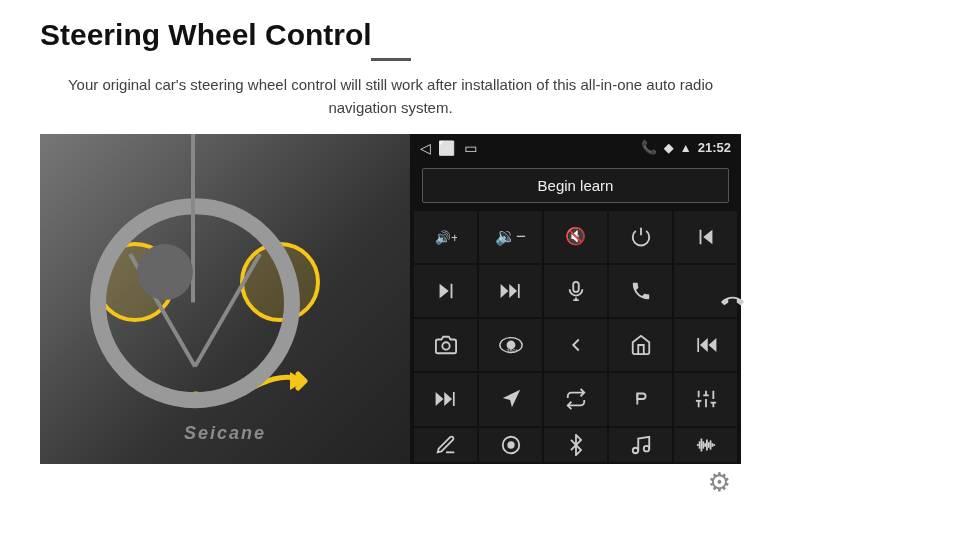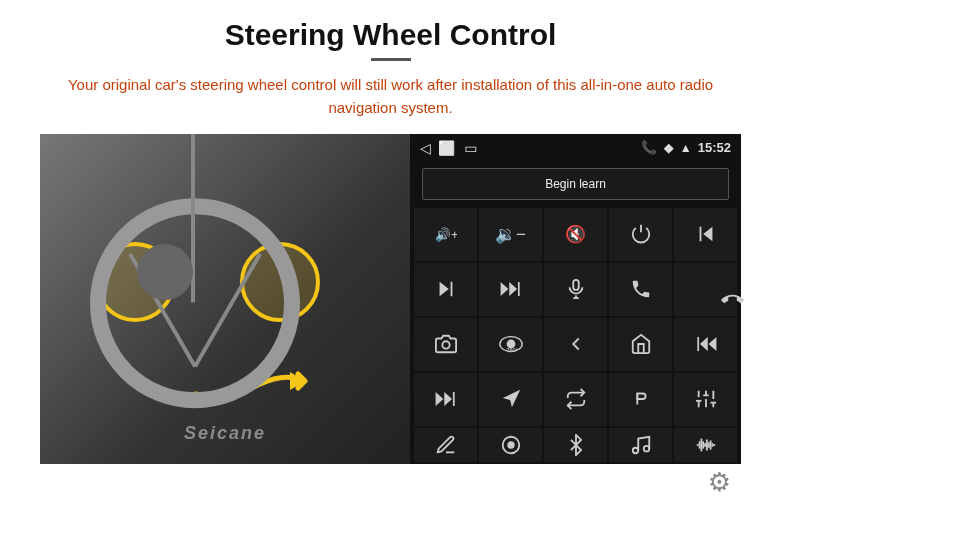--- a/index.html
+++ b/index.html
@@ -10,42 +10,42 @@
       font-family: Arial, sans-serif;
       background: #fff;
     }
 
     .page-wrapper {
       width: 781px;
       min-height: 546px;
       background: #fff;
       display: flex;
       flex-direction: column;
-      align-items: center;
+      align-items: flex-start;
       padding: 18px 40px 10px 40px;
     }
 
     .page-title {
       font-size: 30px;
       font-weight: 900;
       color: #111;
       margin-bottom: 6px;
       text-align: center;
     }
 
     .title-divider {
       width: 40px;
       height: 3px;
       background: #555;
       margin: 0 auto 12px auto;
     }
 
     .page-subtitle {
       font-size: 15px;
-      color: #c2410c;
+      color: #404040;
       text-align: center;
       max-width: 780px;
       line-height: 1.55;
       margin-bottom: 14px;
     }
 
     
     .main-row {
       display: flex;
       width: 100%;
@@ -157,21 +157,21 @@
     
     .begin-learn-row {
       padding: 6px 12px;
     }
 
     .begin-learn-btn {
       width: 100%;
       background: #1a1a1a;
       border: 1.5px solid #555;
       color: #eee;
-      font-size: 12px;
+      font-size: 15px;
       padding: 8px 0;
       text-align: center;
       cursor: pointer;
       border-radius: 2px;
     }
 
     
     .controls-grid {
       display: grid;
       grid-template-columns: repeat(5, 1fr);
@@ -253,21 +253,21 @@
       <div class="status-bar">
         <div class="status-left">
           <span>◁</span>
           <span>⬜</span>
           <span>▭</span>
         </div>
         <div class="status-right">
           <span style="font-size:13px;">📞</span>
           <span style="font-size:13px;">◆</span>
           <span style="font-size:12px;">▲</span>
-          <span style="font-size:13px;font-weight:bold;">15:52</span>
+          <span style="font-size:13px;font-weight:bold;">21:52</span>
         </div>
       </div>
 
       <div class="begin-learn-row">
         <button class="begin-learn-btn">Begin learn</button>
       </div>
 
       <div class="controls-grid">
 
         <button class="ctrl-btn" title="Volume Up">

